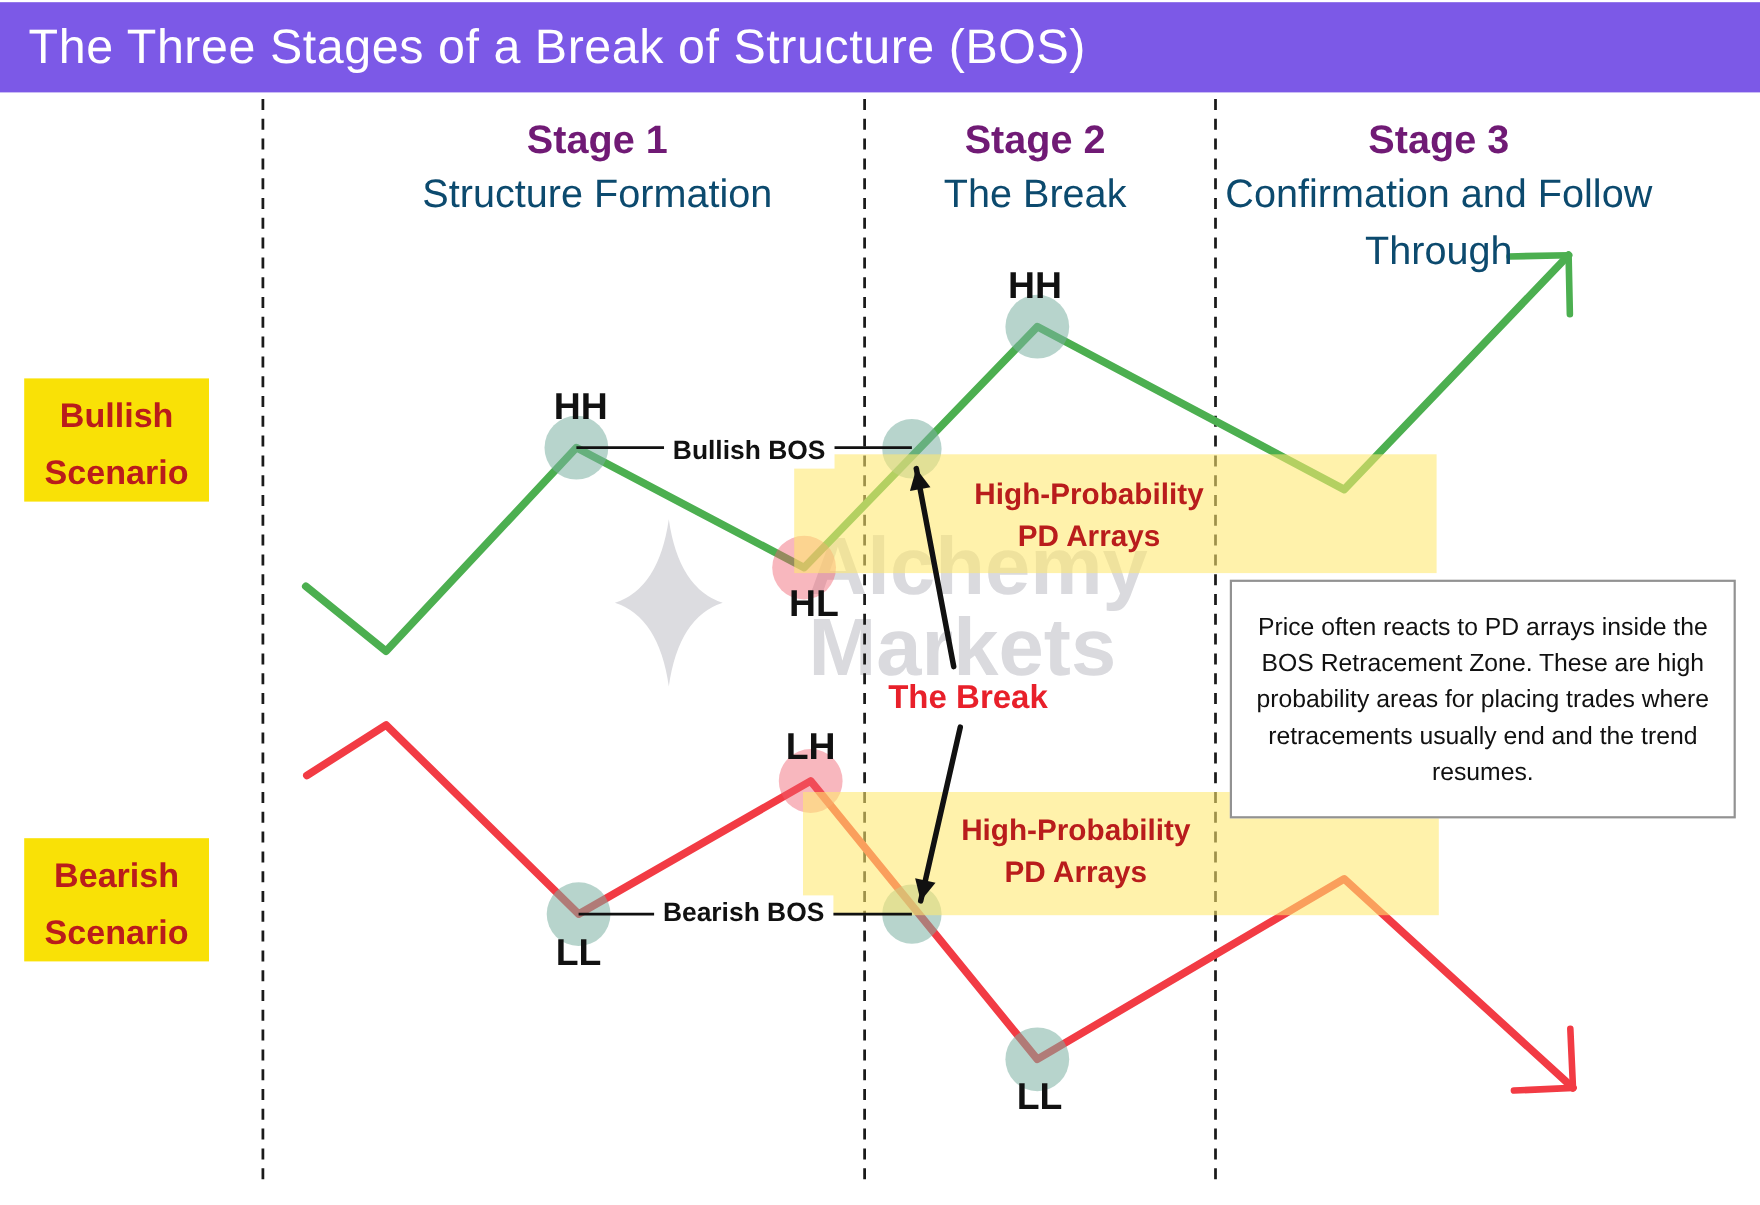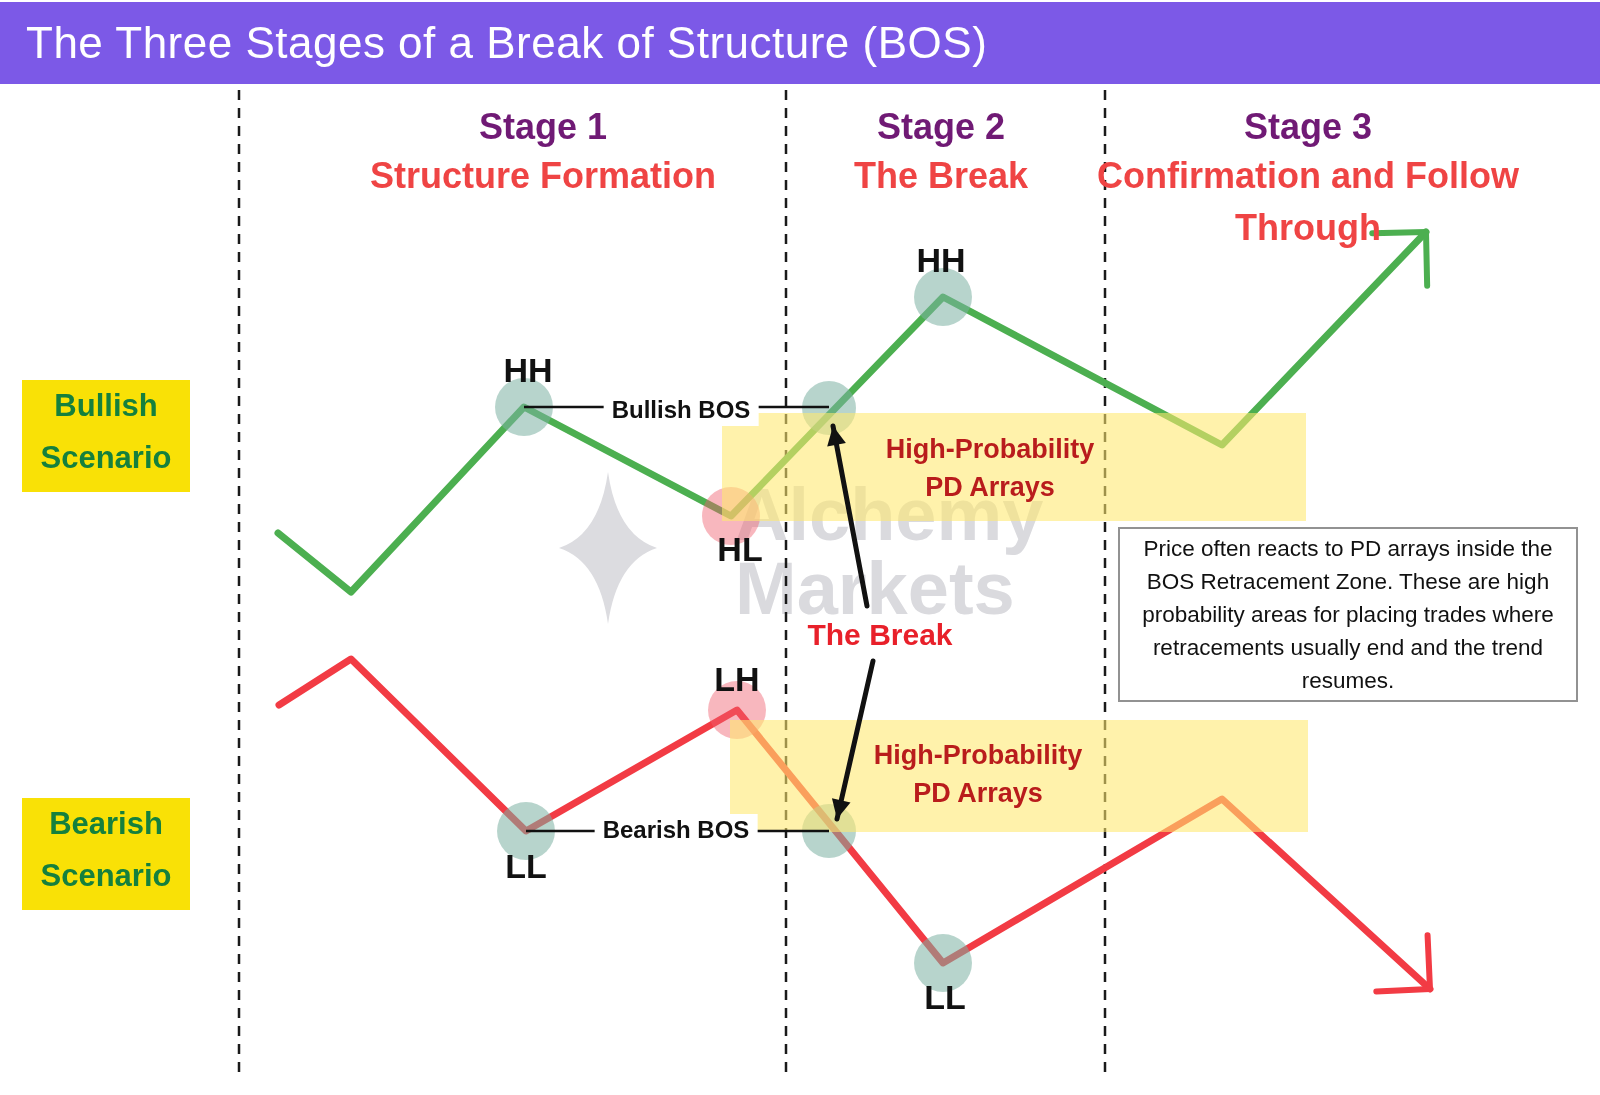--- a/index.html
+++ b/index.html
@@ -8,37 +8,37 @@
 
   .titlebar{position:absolute;left:0;top:2px;width:1600px;height:82px;background:#7c59e7;
             display:flex;align-items:center;z-index:3;}
   .titlebar .t{color:#fff;font-size:44px;font-weight:500;padding-left:26px;letter-spacing:.5px;white-space:nowrap;}
 
   .abs{position:absolute;}
   .ctr{transform:translateX(-50%);text-align:center;}
 
   .stage-h{z-index:3;width:470px;}
   .stage-h .l1{font-size:36px;font-weight:bold;color:#701a75;line-height:46px;}
-  .stage-h .l2{font-size:36px;font-weight:bold;color:#ef4444;line-height:52px;}
+  .stage-h .l2{font-size:36px;font-weight:normal;color:#0c4a6e;line-height:52px;}
 
-  .scenario{z-index:3;width:168px;height:112px;background:#f9e106;color:#15803d;
-            display:flex;flex-direction:column;align-items:center;justify-content:flex-start;margin-top:36px;}
+  .scenario{z-index:3;width:168px;height:112px;background:#f9e106;color:#b91c1c;
+            display:flex;flex-direction:column;align-items:center;justify-content:flex-end;}
   .scenario div{font-size:31px;font-weight:bold;line-height:52px;}
 
   .swing{z-index:3;font-size:34px;font-weight:bold;color:#111;white-space:nowrap;}
 
   .boslabel{z-index:3;font-size:24px;font-weight:bold;color:#111;background:#fff;
             padding:2px 8px;white-space:nowrap;}
 
   .break-label{z-index:3;font-size:30px;font-weight:bold;color:#e8202a;white-space:nowrap;}
 
   .pd{z-index:3;font-size:27px;font-weight:bold;color:#b91c1c;line-height:38px;white-space:nowrap;}
 
   .notebox{z-index:3;left:1118px;top:527px;width:460px;box-sizing:border-box;background:#fff;
-           border:2px solid #929292;padding:3px 10px;font-size:22.5px;line-height:33px;
+           border:2px solid #929292;padding:24px 10px;font-size:22.5px;line-height:33px;
            color:#111;text-align:center;}
 
   svg.layer{position:absolute;left:0;top:0;z-index:2;}
 </style>
 </head>
 <body>
 
 <div id="stage-canvas">
 
   <svg class="layer" width="1600" height="1095" viewBox="0 0 1600 1095">

